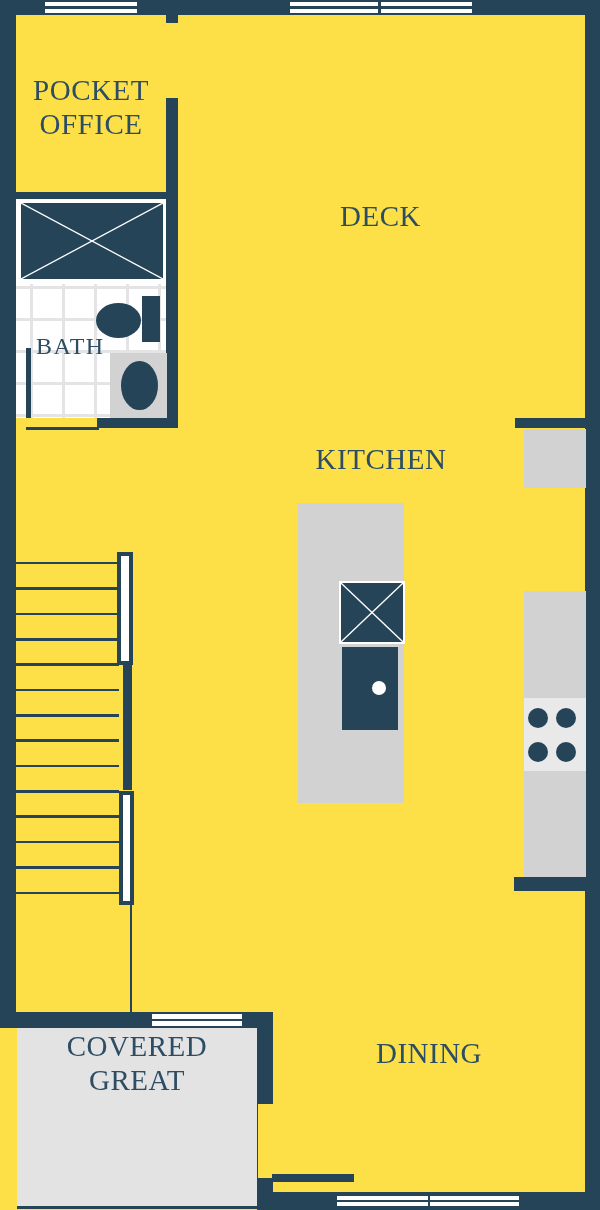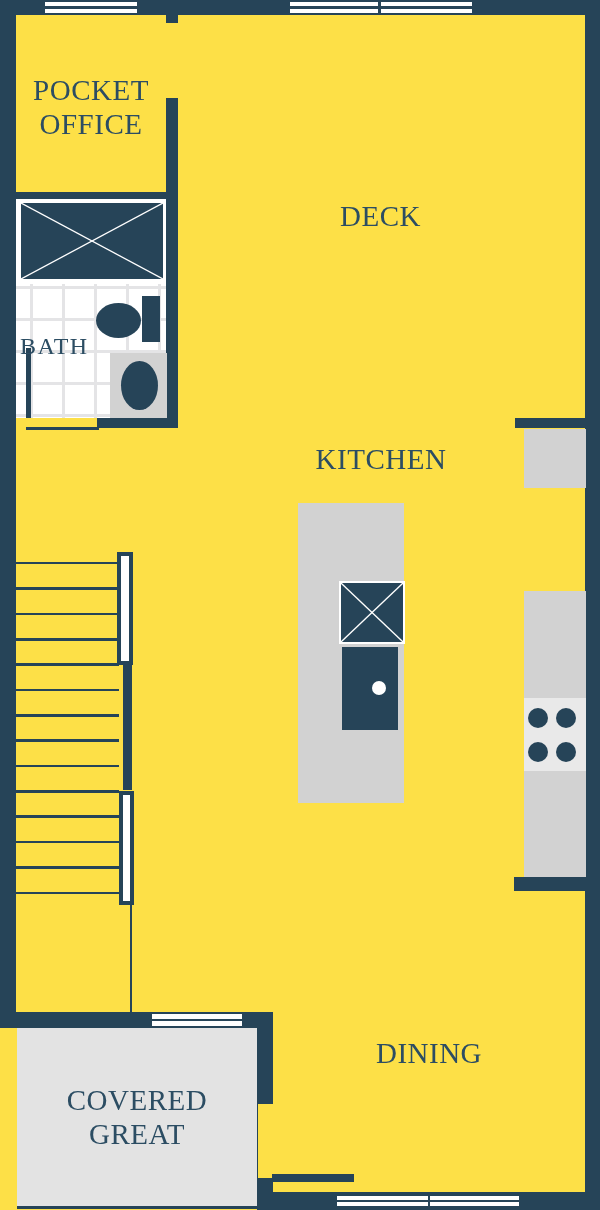--- a/index.html
+++ b/index.html
@@ -117,24 +117,24 @@
 
   <div class="label" style="left:16px;top:73px;width:150px;">
     <div>POCKET</div>
     <div>OFFICE</div>
   </div>
 
   <div class="label" style="left:296px;top:199px;width:169px;">
     <div>DECK</div>
   </div>
 
-  <div class="label label-small" style="left:20px;top:334px;">BATH</div>
+  <div class="label label-small" style="left:36px;top:334px;">BATH</div>
 
   <div class="label" style="left:296px;top:442px;width:170px;">KITCHEN</div>
 
   <div class="label" style="left:344px;top:1036px;width:170px;">DINING</div>
 
-  <div class="label" style="left:37px;top:1083px;width:200px;">
+  <div class="label" style="left:37px;top:1029px;width:200px;">
     <div>COVERED</div>
     <div>GREAT</div>
   </div>
 
 </div>
 
 </body></html>

